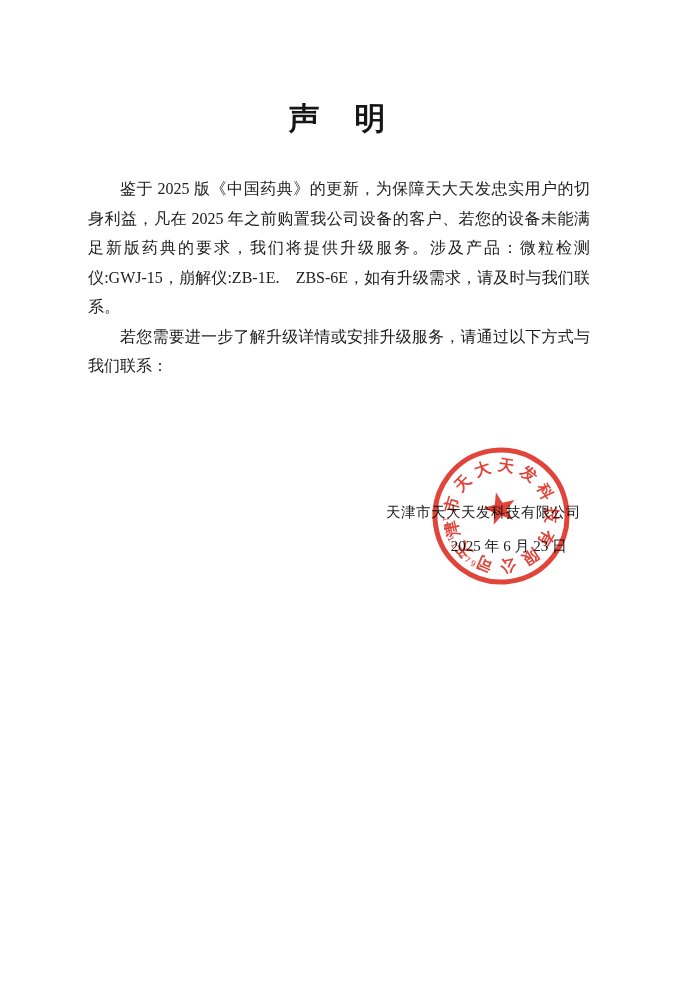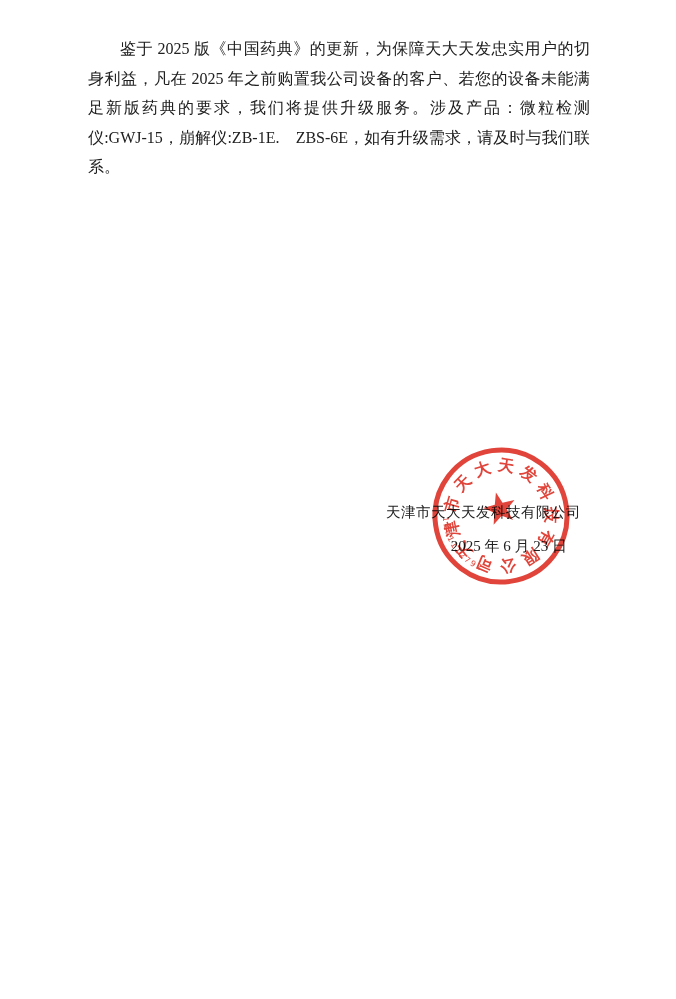--- a/index.html
+++ b/index.html
@@ -72,23 +72,25 @@
     font-family: "DejaVu Sans", "Liberation Sans", sans-serif;
     font-size: 8px;
     letter-spacing: 2px;
   }
 </style>
 </head>
 <body>
 
 <div class="page">
 
+  <h1 class="doc-title">声　明</h1>
 
   <div class="doc-body">
     <p>鉴于 2025 版《中国药典》的更新，为保障天大天发忠实用户的切身利益，凡在 2025 年之前购置我公司设备的客户、若您的设备未能满足新版药典的要求，我们将提供升级服务。涉及产品：微粒检测仪:GWJ-15，崩解仪:ZB-1E.　ZBS-6E，如有升级需求，请及时与我们联系。</p>
+    <p>若您需要进一步了解升级详情或安排升级服务，请通过以下方式与我们联系：</p>
   </div>
 
   <div class="sig-company">天津市天大天发科技有限公司</div>
 
   <div class="sig-date">2025 年 6 月 23 日</div>
 
   <svg class="seal" viewBox="0 0 200 200" aria-hidden="true">
     <defs>
       <path id="ring-path" d="M 68.18 131.82 A 45 45 0 1 1 131.82 131.82 A 45 45 0 0 1 68.18 131.82"></path>
       <path id="serial-path" d="M 44 85 A 58 58 0 0 0 115 156"></path>

